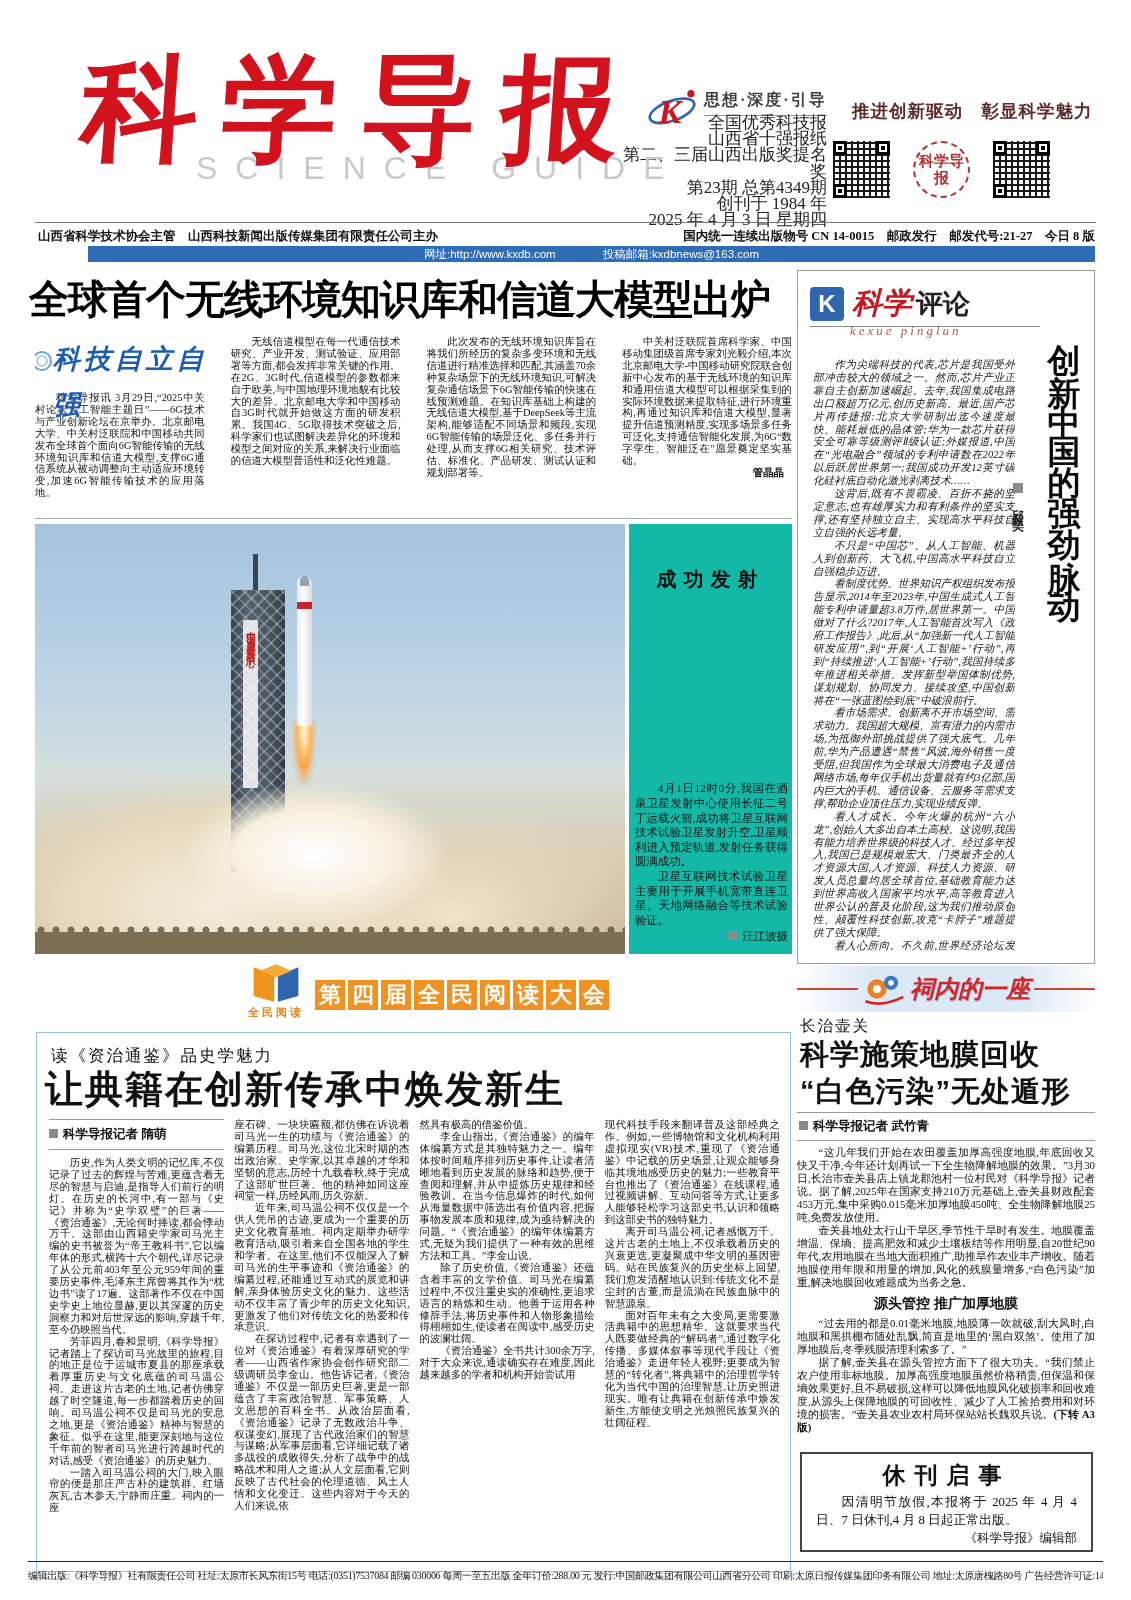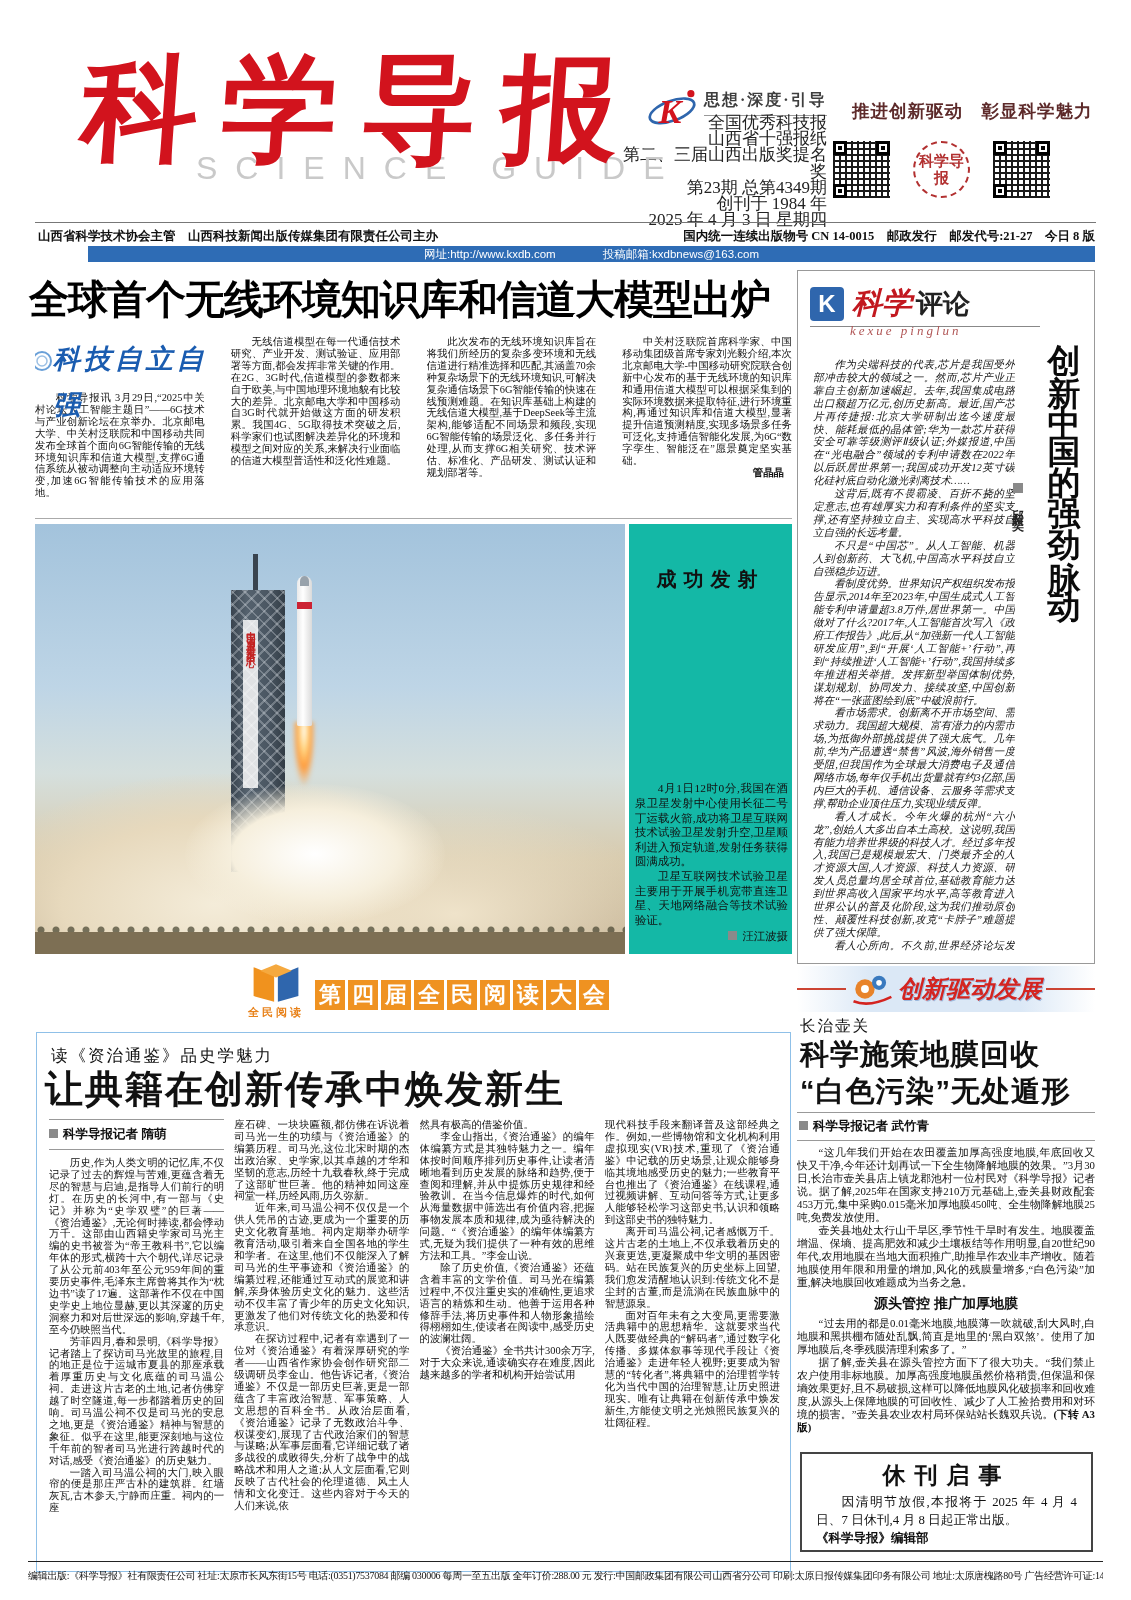--- a/index.html
+++ b/index.html
@@ -136,21 +136,21 @@
   .mulch-body { position:absolute; left:797px; top:1146px; width:298px; height:300px; overflow:hidden;
                 font-size:10.8px; line-height:13px; text-align:justify; }
   .mulch-sub { text-align:center; font:bold 14px/22px "Liberation Sans",sans-serif; margin:3px 0; text-indent:0; }
   .jump { font-weight:bold; }
 
   
   .notice { position:absolute; left:800px; top:1452px; width:293px; height:100px; border:2px solid #444;
             padding:6px 14px; }
   .notice-title { text-align:center; font:bold 23px/30px "Liberation Sans",sans-serif; letter-spacing:9px; }
   .notice-body { font-size:12.8px; line-height:18px; text-indent:2em; margin-top:3px; text-align:justify; }
-  .notice-sign { font-weight:bold; font-size:12.5px; margin-top:1px; }
+  .notice-sign { text-align:right; font-weight:normal; font-size:12.5px; margin-top:1px; }
   .footer-rule { position:absolute; left:28px; top:1561px; width:1075px; border-top:1.5px solid #222; }
   .footer-text { position:absolute; left:28px; top:1569px; width:1075px; font-size:10px; letter-spacing:-0.3px;
                  white-space:nowrap; overflow:hidden; text-align:center; color:#111; }
 </style>
 </head>
 <body>
 
 <div id="page">
 
   <div class="mast-en">SCIENCE GUIDE</div>
@@ -320,21 +320,21 @@
 
   <div class="drive-banner">
     <div class="bline"></div>
     <svg class="drive-icon" viewBox="0 0 50 40">
       <circle cx="17" cy="20" r="11" fill="#e8832a"></circle>
         <circle cx="17" cy="20" r="4.5" fill="#fff"></circle>
       <circle cx="33" cy="13" r="8" fill="#3a7abf"></circle>
         <circle cx="33" cy="13" r="3.2" fill="#fff"></circle>
       <path d="M4 34 Q22 41 47 29" stroke="#d42420" stroke-width="3" fill="none"></path>
     </svg>
-    <div class="drive-text">创新驱动发展</div>
+    <div class="drive-text">祠内的一座</div>
     <div class="bline"></div>
   </div>
   <div class="mulch-kicker">长治壶关</div>
   <div class="mulch-headline">
     <div>科学施策地膜回收</div>
     <div>“白色污染”无处遁形</div>
   </div>
   <div class="mulch-byline">
     <span class="sq"></span><span>科学导报记者 武竹青</span>
   </div>

